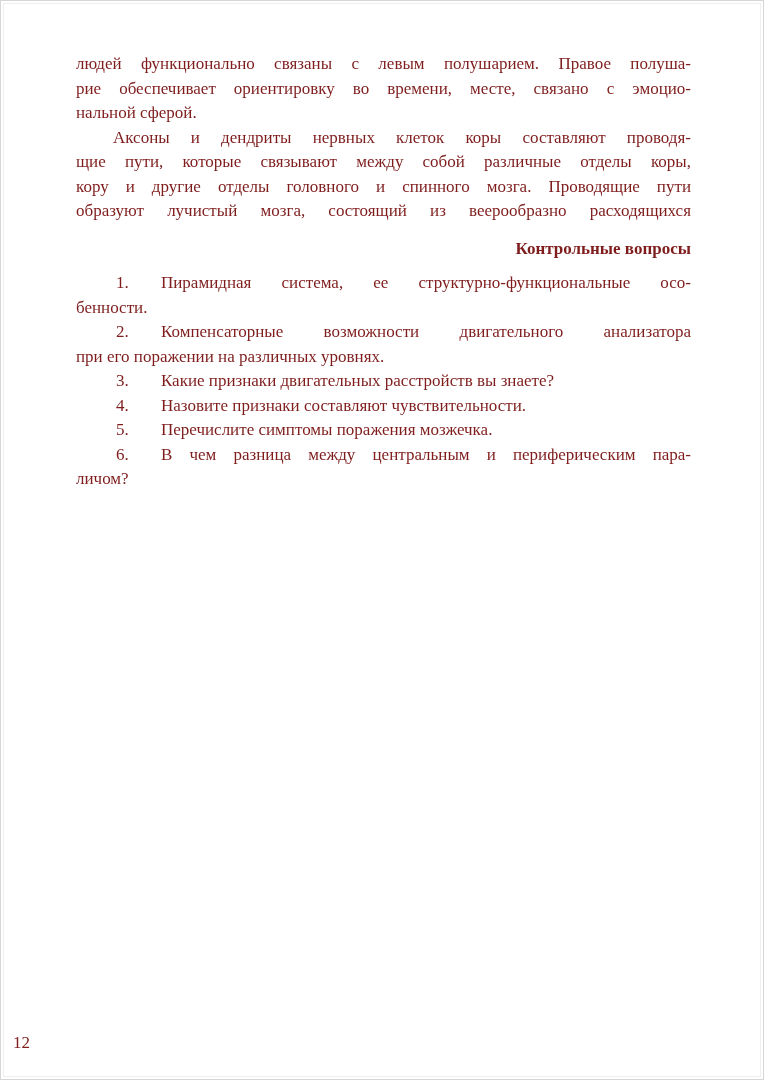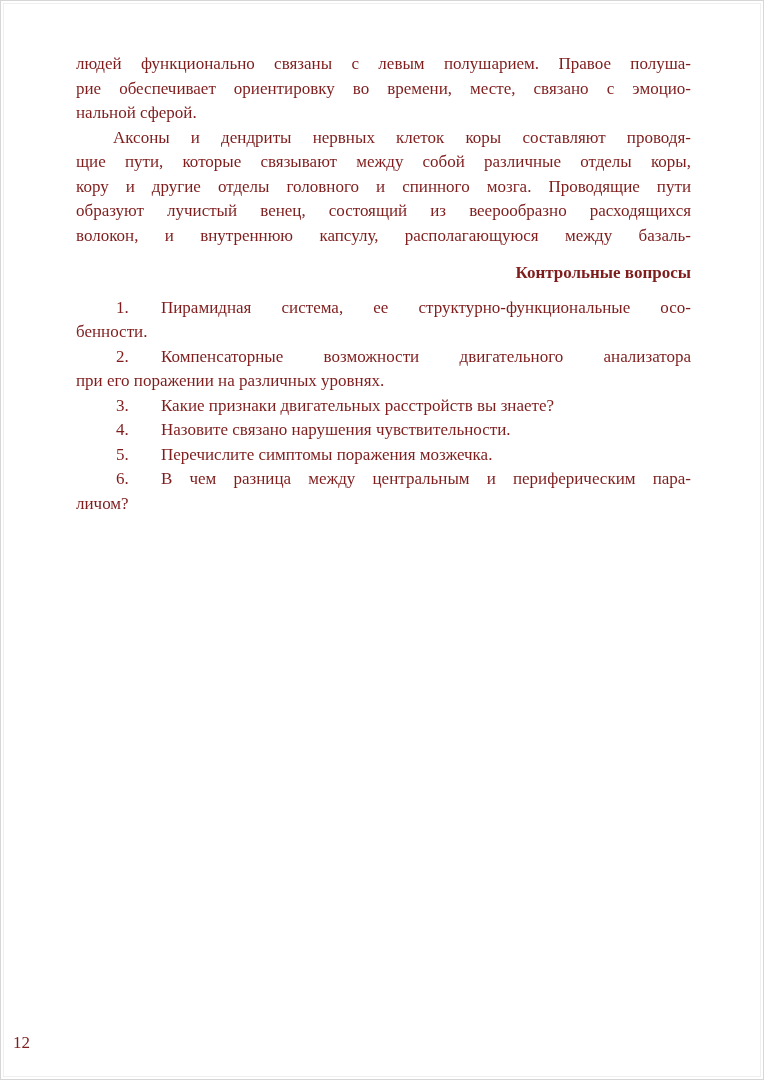--- a/index.html
+++ b/index.html
@@ -64,22 +64,21 @@
     <p class="para">
       <span class="line just">людей функционально связаны с левым полушарием. Правое полуша-</span>
       <span class="line just">рие обеспечивает ориентировку во времени, месте, связано с эмоцио-</span>
       <span class="line">нальной сферой.</span>
     </p>
 
     <p class="para">
       <span class="line just indent">Аксоны и дендриты нервных клеток коры составляют проводя-</span>
       <span class="line just">щие пути, которые связывают между собой различные отделы коры,</span>
       <span class="line just">кору и другие отделы головного и спинного мозга. Проводящие пути</span>
-      <span class="line just">образуют лучистый венец, состоящий из веерообразно расходящихся</span>
-      <span class="line just">волокон, и внутреннюю капсулу, располагающуюся между базаль-</span>
+      <span class="line just">образуют лучистый мозга, состоящий из веерообразно расходящихся</span>
     </p>
 
     <p class="heading">Контрольные вопросы</p>
 
     <div class="question">
       <div class="line just qfirst">
         <span class="qnum">1.</span><span>Пирамидная система, ее структурно-функциональные осо-</span>
       </div>
       <div class="line">бенности.</div>
     </div>
@@ -92,21 +91,21 @@
     </div>
 
     <div class="question">
       <div class="line qfirst">
         <span class="qnum">3.</span><span>Какие признаки двигательных расстройств вы знаете?</span>
       </div>
     </div>
 
     <div class="question">
       <div class="line qfirst">
-        <span class="qnum">4.</span><span>Назовите связано нарушения чувствительности.</span>
+        <span class="qnum">4.</span><span>Назовите признаки составляют чувствительности.</span>
       </div>
     </div>
 
     <div class="question">
       <div class="line qfirst">
         <span class="qnum">5.</span><span>Перечислите симптомы поражения мозжечка.</span>
       </div>
     </div>
 
     <div class="question">

